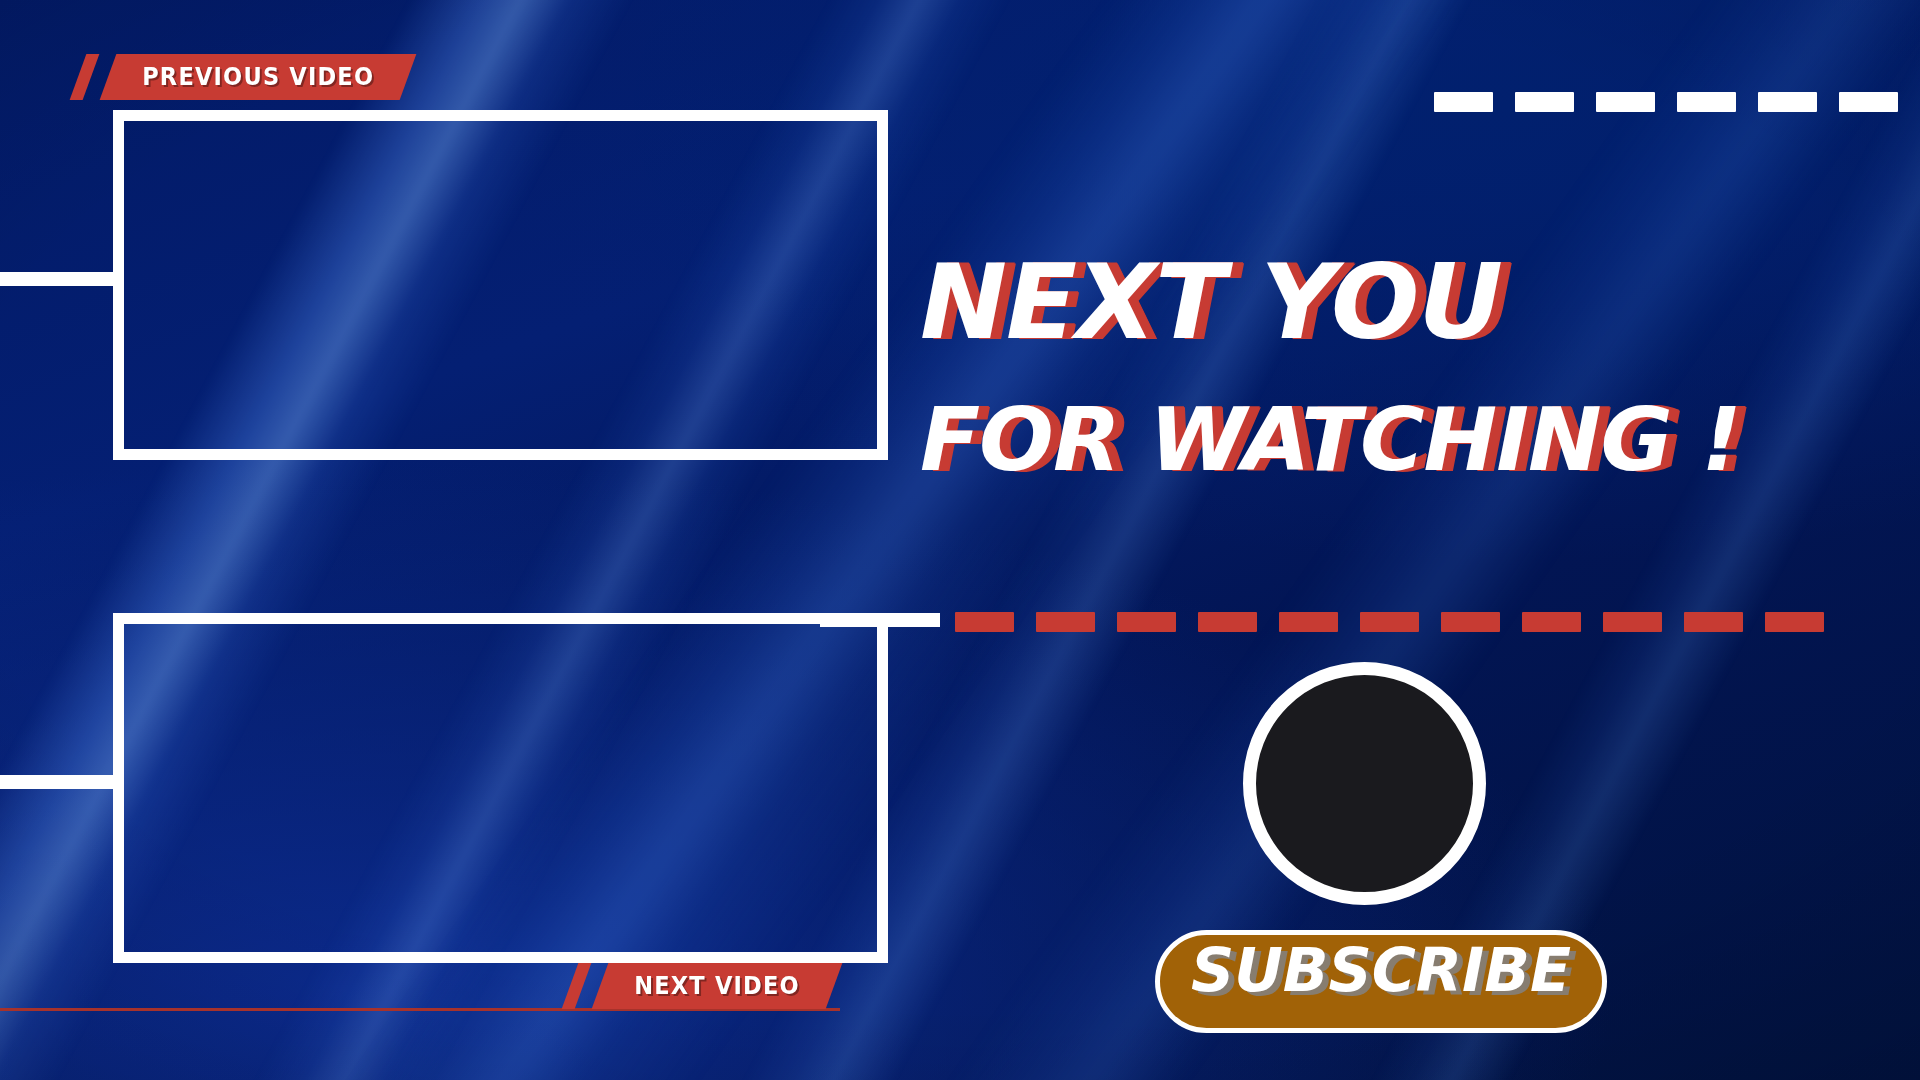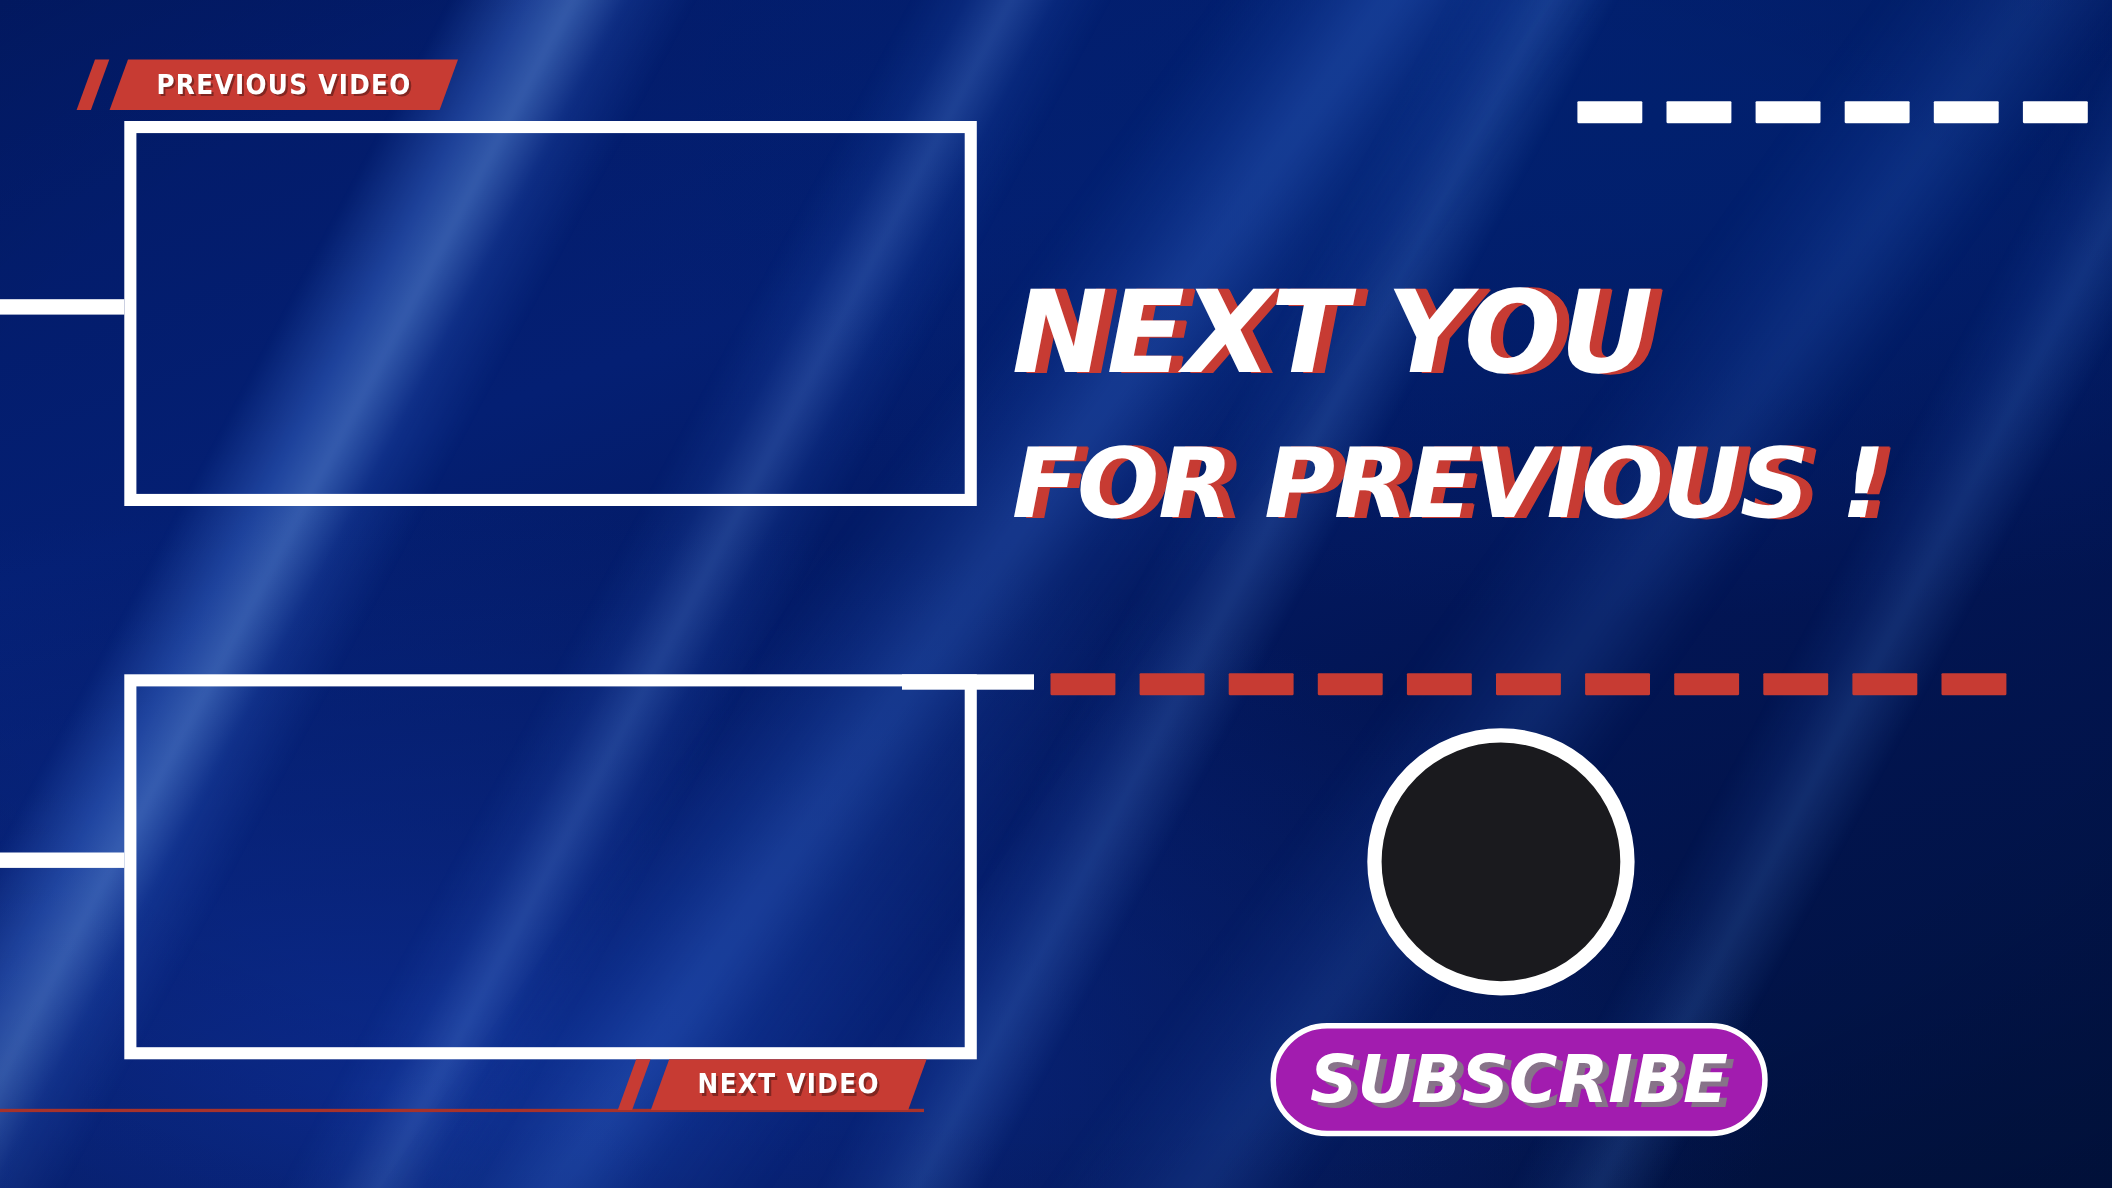--- a/index.html
+++ b/index.html
@@ -194,25 +194,24 @@
     border: 13px solid #ffffff;
     box-sizing: border-box;
   }
   #subscribe-button {
     position: absolute;
     left: 1155px;
     top: 930px;
     width: 452px;
     height: 103px;
     border-radius: 52px;
-    background: #a21caf;
+    background: #a16207;
     border: 5px solid #ffffff;
     box-sizing: border-box;
     display: flex;
-    align-items: center;
     justify-content: center;
     cursor: pointer;
   }
   #subscribe-label {
     font-family: "DejaVu Sans", sans-serif;
     font-weight: 700;
     font-style: italic;
     font-size: 60px;
     color: #ffffff;
     letter-spacing: 0px;
@@ -272,21 +271,21 @@
       <i style="width: 59px; height: 20px; background: rgb(199, 59, 51); margin-right: 22px;"></i>
       <i style="width: 59px; height: 20px; background: rgb(199, 59, 51); margin-right: 22px;"></i>
       <i style="width: 59px; height: 20px; background: rgb(199, 59, 51); margin-right: 22px;"></i>
       <i style="width: 59px; height: 20px; background: rgb(199, 59, 51); margin-right: 22px;"></i>
       <i style="width: 59px; height: 20px; background: rgb(199, 59, 51); margin-right: 22px;"></i>
       <i style="width: 59px; height: 20px; background: rgb(199, 59, 51); margin-right: 22px;"></i>
     </div>
 
   <div id="headline">
     <div class="hl-line" id="hl-1">NEXT YOU</div>
-    <div class="hl-line" id="hl-2">FOR PREVIOUS !</div>
+    <div class="hl-line" id="hl-2">FOR WATCHING !</div>
   </div>
 
   <div id="avatar-circle"></div>
 
   <div id="subscribe-button">
     <span id="subscribe-label">SUBSCRIBE</span>
   </div>
 
 </div>
 

